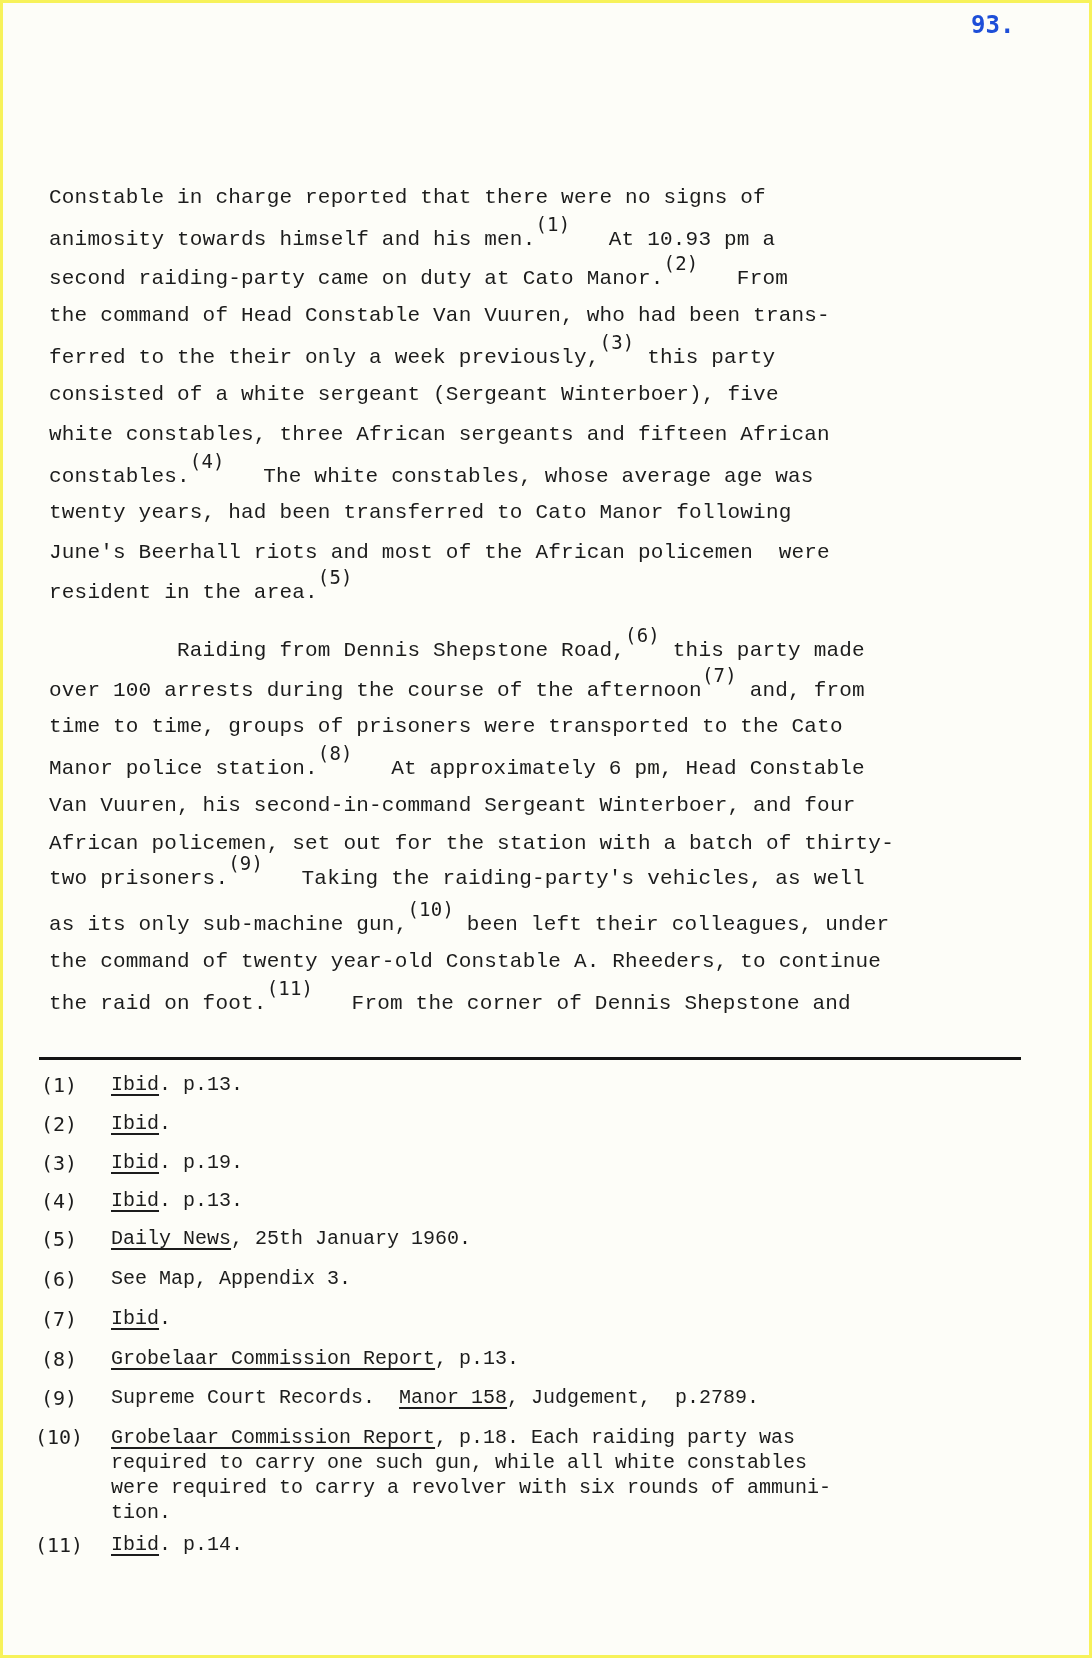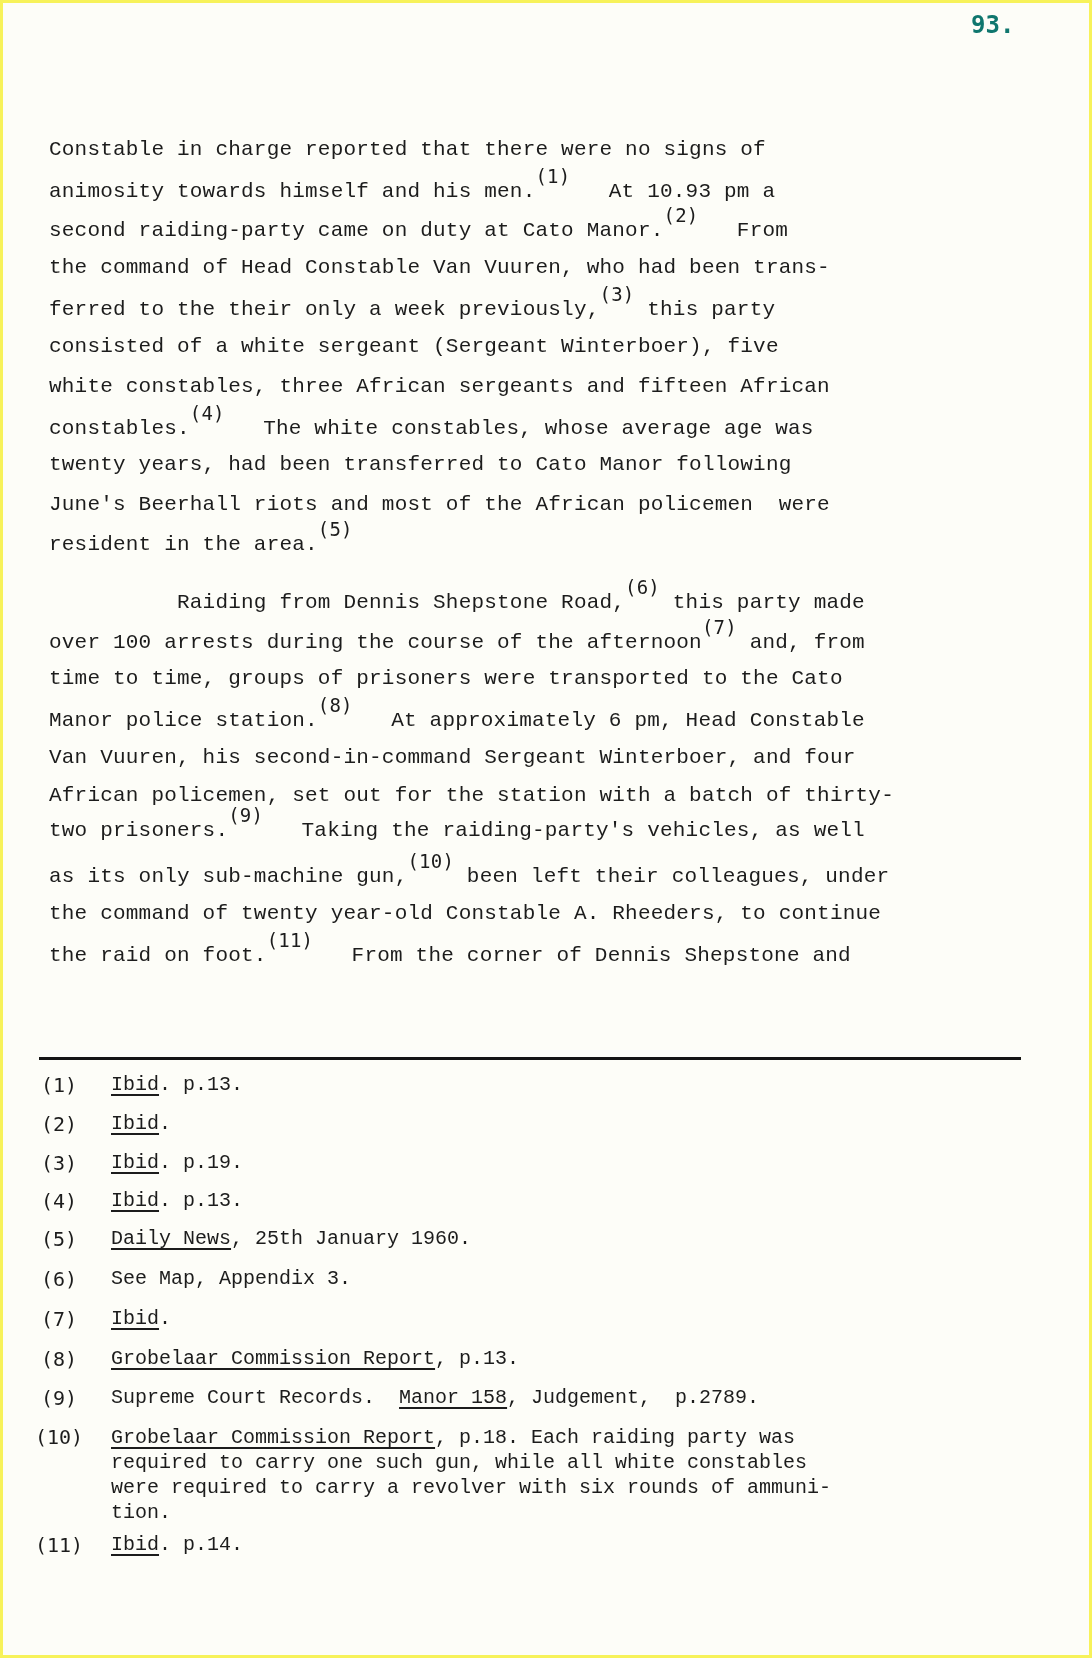--- a/index.html
+++ b/index.html
@@ -16,34 +16,35 @@
       background: #fdfdf8;
       font-family: "Liberation Mono", "DejaVu Sans Mono", monospace;
       color: #1c1c1c;
     }
     .page-number {
       position: absolute;
       top: 8px; left: 968px;
       font-family: "DejaVu Sans Mono", monospace;
       font-weight: bold;
       font-size: 24px;
-      color: #0f766e;
+      color: #1d4ed8;
     }
     .body-text {
       position: absolute;
       left: 46px; top: 138px;
       width: 990px;
     }
     .line {
       position: absolute;
       left: 0;
       white-space: pre;
       font-size: 21px;
       letter-spacing: 0.2px;
       line-height: 26px;
+      margin-top: 48px;
     }
     sup.fn {
       font-size: 19px;
       vertical-align: 14px;
       line-height: 0;
       font-family: "DejaVu Sans Mono", monospace;
     }
     .rule {
       position: absolute;
       left: 36px; top: 1054px;

